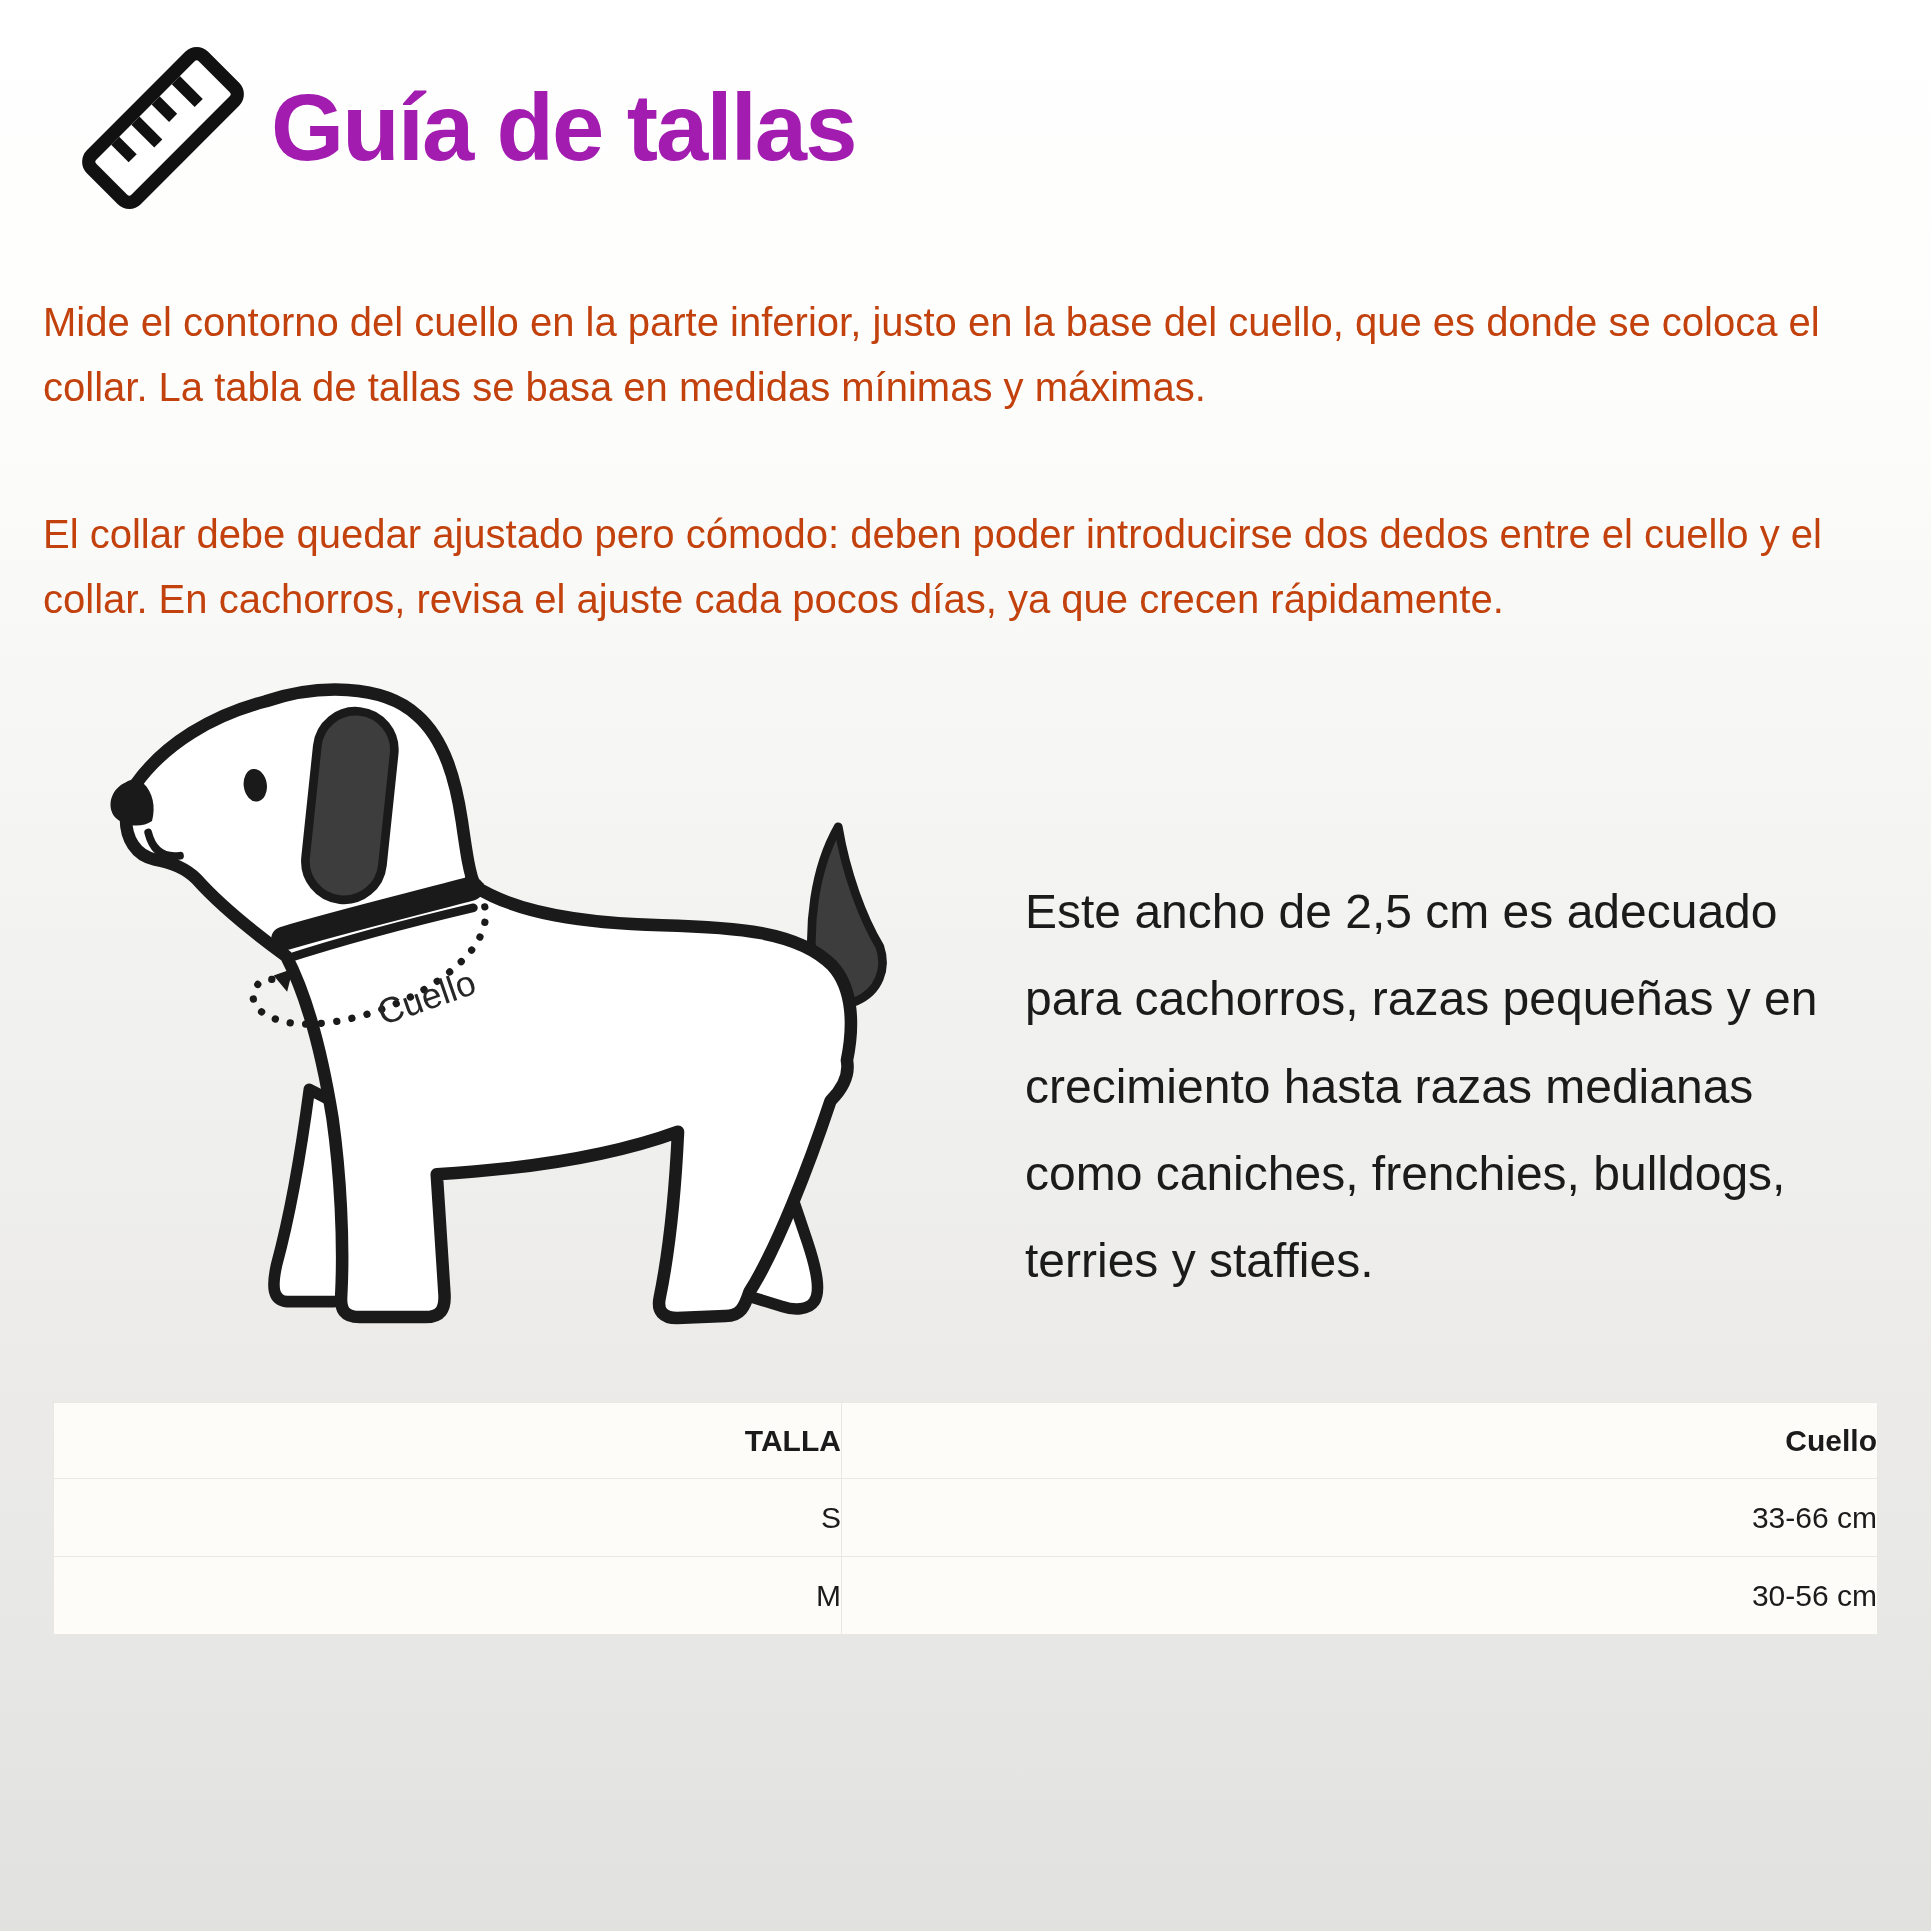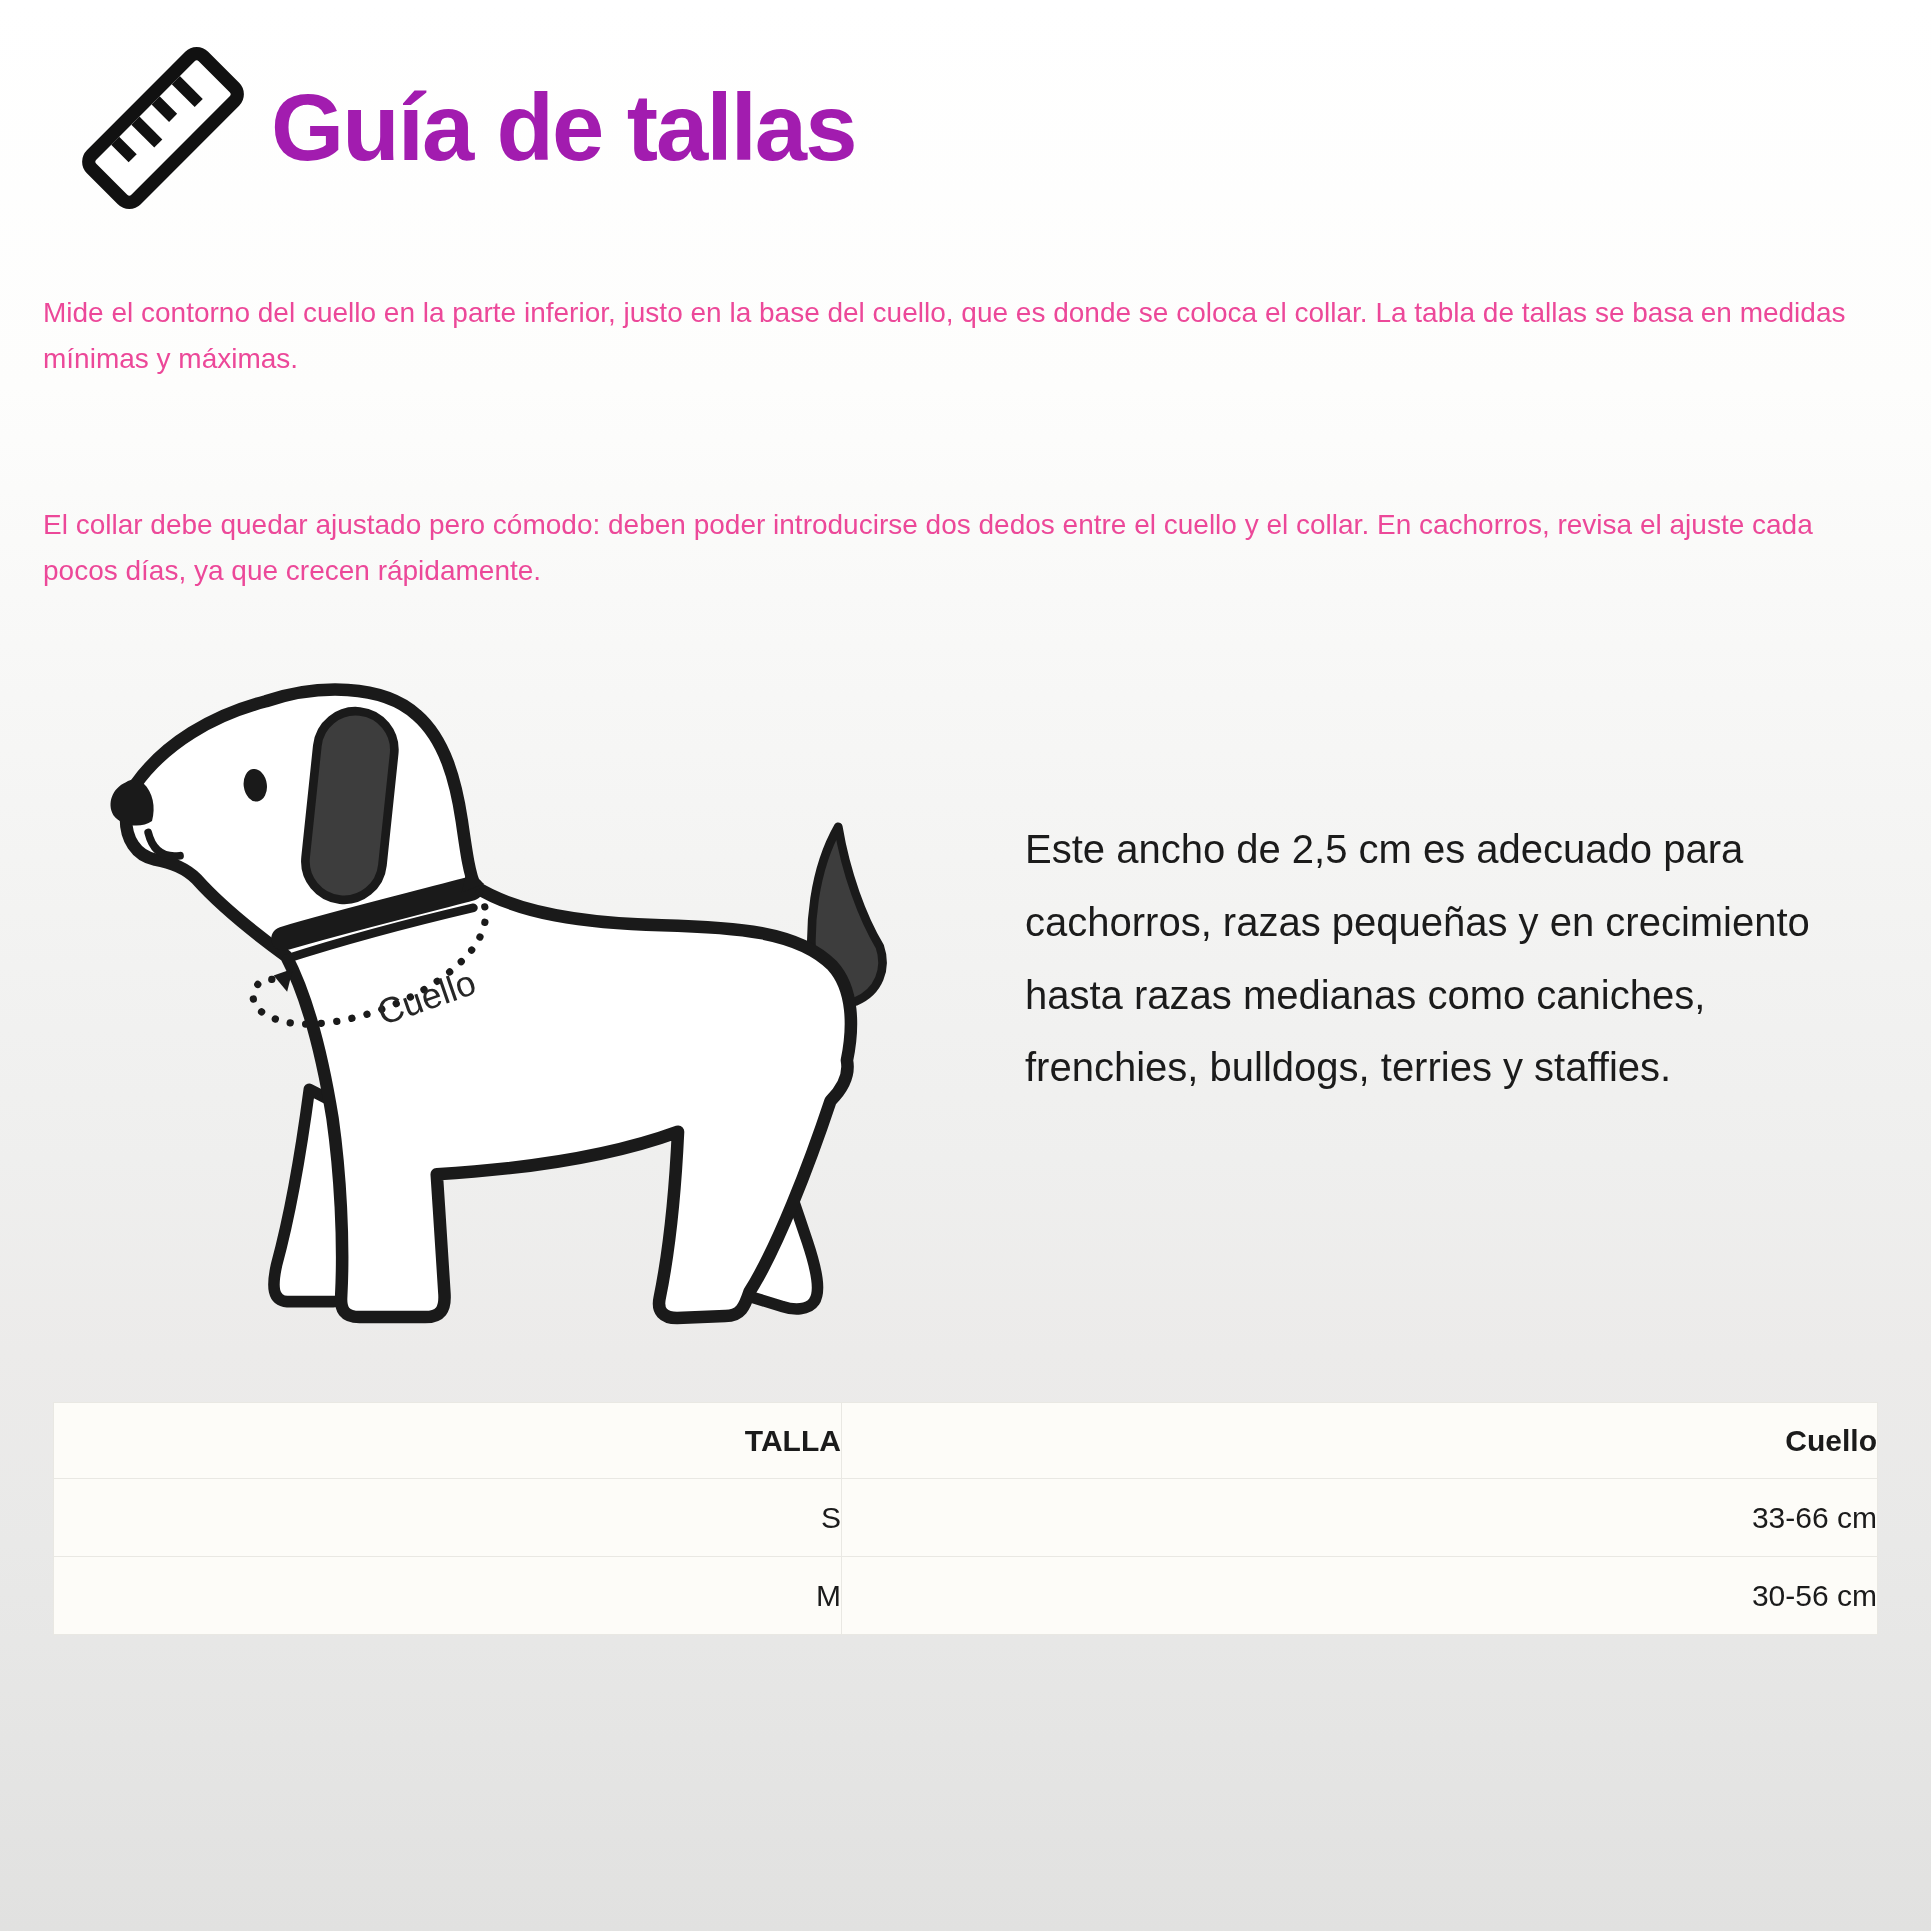--- a/index.html
+++ b/index.html
@@ -4,24 +4,24 @@
 <style>
   html,body{margin:0;padding:0;}
   body{
     width:1931px;height:1931px;position:relative;overflow:hidden;
     font-family:"Liberation Sans","DejaVu Sans",sans-serif;
     background:linear-gradient(180deg,#ffffff 0%,#fdfdfc 20%,#f7f7f6 36%,#f2f2f1 50%,#efefee 60%,#ecEBea 70%,#e9e9e8 80%,#e5e5e4 90%,#e1e1e0 100%);
   }
   .header{position:absolute;left:82px;top:43px;display:flex;align-items:center;gap:27px;height:169px;}
   .ruler-wrap{width:162px;height:166px;flex:0 0 auto;}
   .page-title{font-size:94px;font-weight:800;letter-spacing:-1.9px;color:#a21caf;white-space:nowrap;}
-  .para{position:absolute;left:43px;width:1839px;font-size:28px;line-height:1.63;color:#ec4899;}
+  .para{position:absolute;left:43px;width:1839px;font-size:40px;line-height:1.63;color:#c2410c;}
   .para1{top:290px;}
   .para2{top:502px;}
-  .side-note{position:absolute;left:1025px;top:813px;width:806px;font-size:40px;line-height:1.82;color:#1b1b1b;}
+  .side-note{position:absolute;left:1025px;top:868px;width:806px;font-size:48px;line-height:1.82;color:#1b1b1b;}
   .dog-wrap{position:absolute;left:97px;top:676px;width:859px;height:676px;}
   .size-table{position:absolute;left:53px;top:1402px;width:1825px;border-collapse:collapse;background:#fdfcf8;border:1.9px solid #e9e8e3;table-layout:fixed;}
   .size-table th,.size-table td{border:1.9px solid #e9e8e3;text-align:right;color:#1b1b1b;padding:0;}
   .size-table th{height:75px;font-size:30px;font-weight:700;}
   .size-table td{height:77px;font-size:30px;font-weight:400;}
   .col-size{width:43.2%;}
   .col-neck{width:56.8%;}
   .cuello-label{font-size:37px;fill:#262626;font-family:"Liberation Sans","DejaVu Sans",sans-serif;}
 </style>
 </head>

